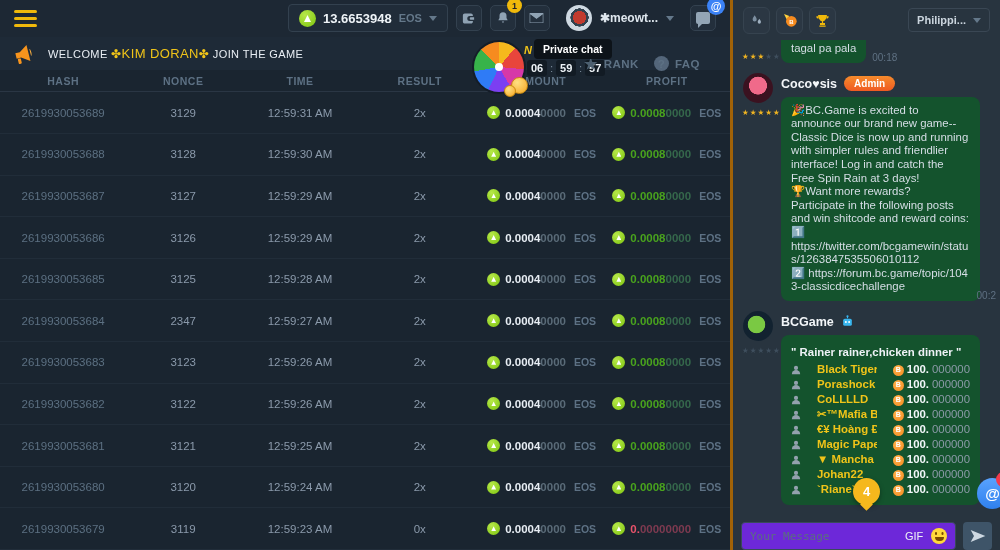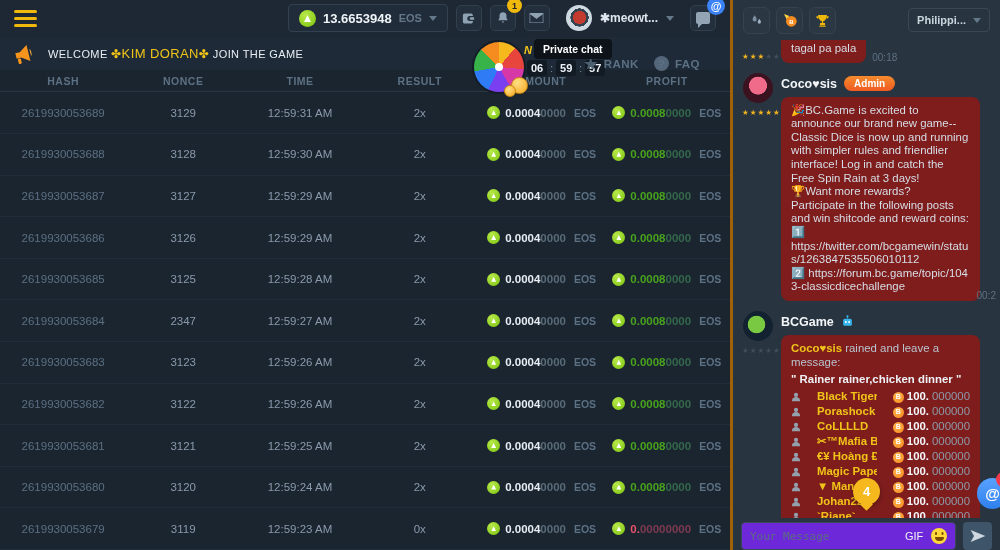--- a/index.html
+++ b/index.html
@@ -102,21 +102,21 @@
   .m-avatar{width:30px;height:30px;border-radius:50%;margin-left:2px}
   .av-coco{background:radial-gradient(circle at 50% 42%,#f06a8a 0 38%,#3a1220 40%)}
   .av-bc{background:radial-gradient(circle at 45% 45%,#7ac943 0 36%,#122230 39%)}
   .m-stars{font-size:7.5px;letter-spacing:1px;margin-top:5px;margin-left:1px;white-space:nowrap}
   .gold{color:#f0b422}.dimstar{color:#3f4f5e}
   .msg-right{flex:1;min-width:0;position:relative;margin-right:12px}
   .m-name-row{display:flex;align-items:center;gap:7px;height:22px;margin-bottom:2px}
   .m-name{color:#f3f6f9;font-weight:bold;font-size:12.5px}
   .admin-badge{background:linear-gradient(#f68b2c,#ef5a22);color:#fff;font-size:10px;font-weight:bold;
                padding:2px 10px;border-radius:10px}
-  .bubble{background:#7f1d1d;border-radius:8px;padding:7px 10px;color:#d6dee6;
+  .bubble{background:#14532d;border-radius:8px;padding:7px 10px;color:#d6dee6;
           font-size:11.4px;line-height:13.6px}
   .line{min-height:13px}
   .brk{word-break:break-all}
   .partial{margin-top:-8px;align-items:flex-end}
   .partial .msg-left{justify-content:flex-end;padding-bottom:2px}
   .partial-row{display:flex;align-items:flex-end;gap:6px}
   .partial .bubble{border-radius:0 0 8px 8px;padding-top:10px}
   .m-time{color:#5f7183;font-size:10px}
   .time-out{position:absolute;right:-16px;bottom:0}
   .rain-head{color:#b9c4cf}
@@ -545,21 +545,20 @@
             <span class="m-name">BCGame</span>
             <svg width="13" height="13" viewBox="0 0 24 24">
               <rect x="4" y="7" width="16" height="13" rx="3" fill="#39b7f0"></rect>
               <rect x="11" y="2" width="2" height="4" fill="#39b7f0"></rect>
                 <circle cx="12" cy="2.5" r="2" fill="#39b7f0"></circle>
               <circle cx="9" cy="13" r="1.8" fill="#fff"></circle>
                 <circle cx="15" cy="13" r="1.8" fill="#fff"></circle>
             </svg>
           </div>
           <div class="bubble">
-            <div class="rain-head"><span class="rain-name">Coco♥sis</span><span> rained and leave a message:</span></div>
             <div class="quote">" Rainer rainer,chicken dinner "</div>
             <div>
                 <div class="r-row">
     <svg class="r-person" width="10" height="10" viewBox="0 0 24 24">
       <circle cx="12" cy="7" r="5" fill="#93a1ae"></circle>
                     <path fill="#93a1ae" d="M2 22a10 10 0 0120 0H2z"></path>
     </svg>
     <span class="r-name">Black Tiger</span>
     <span class="r-amt">
       <span class="r-coin">B</span>

